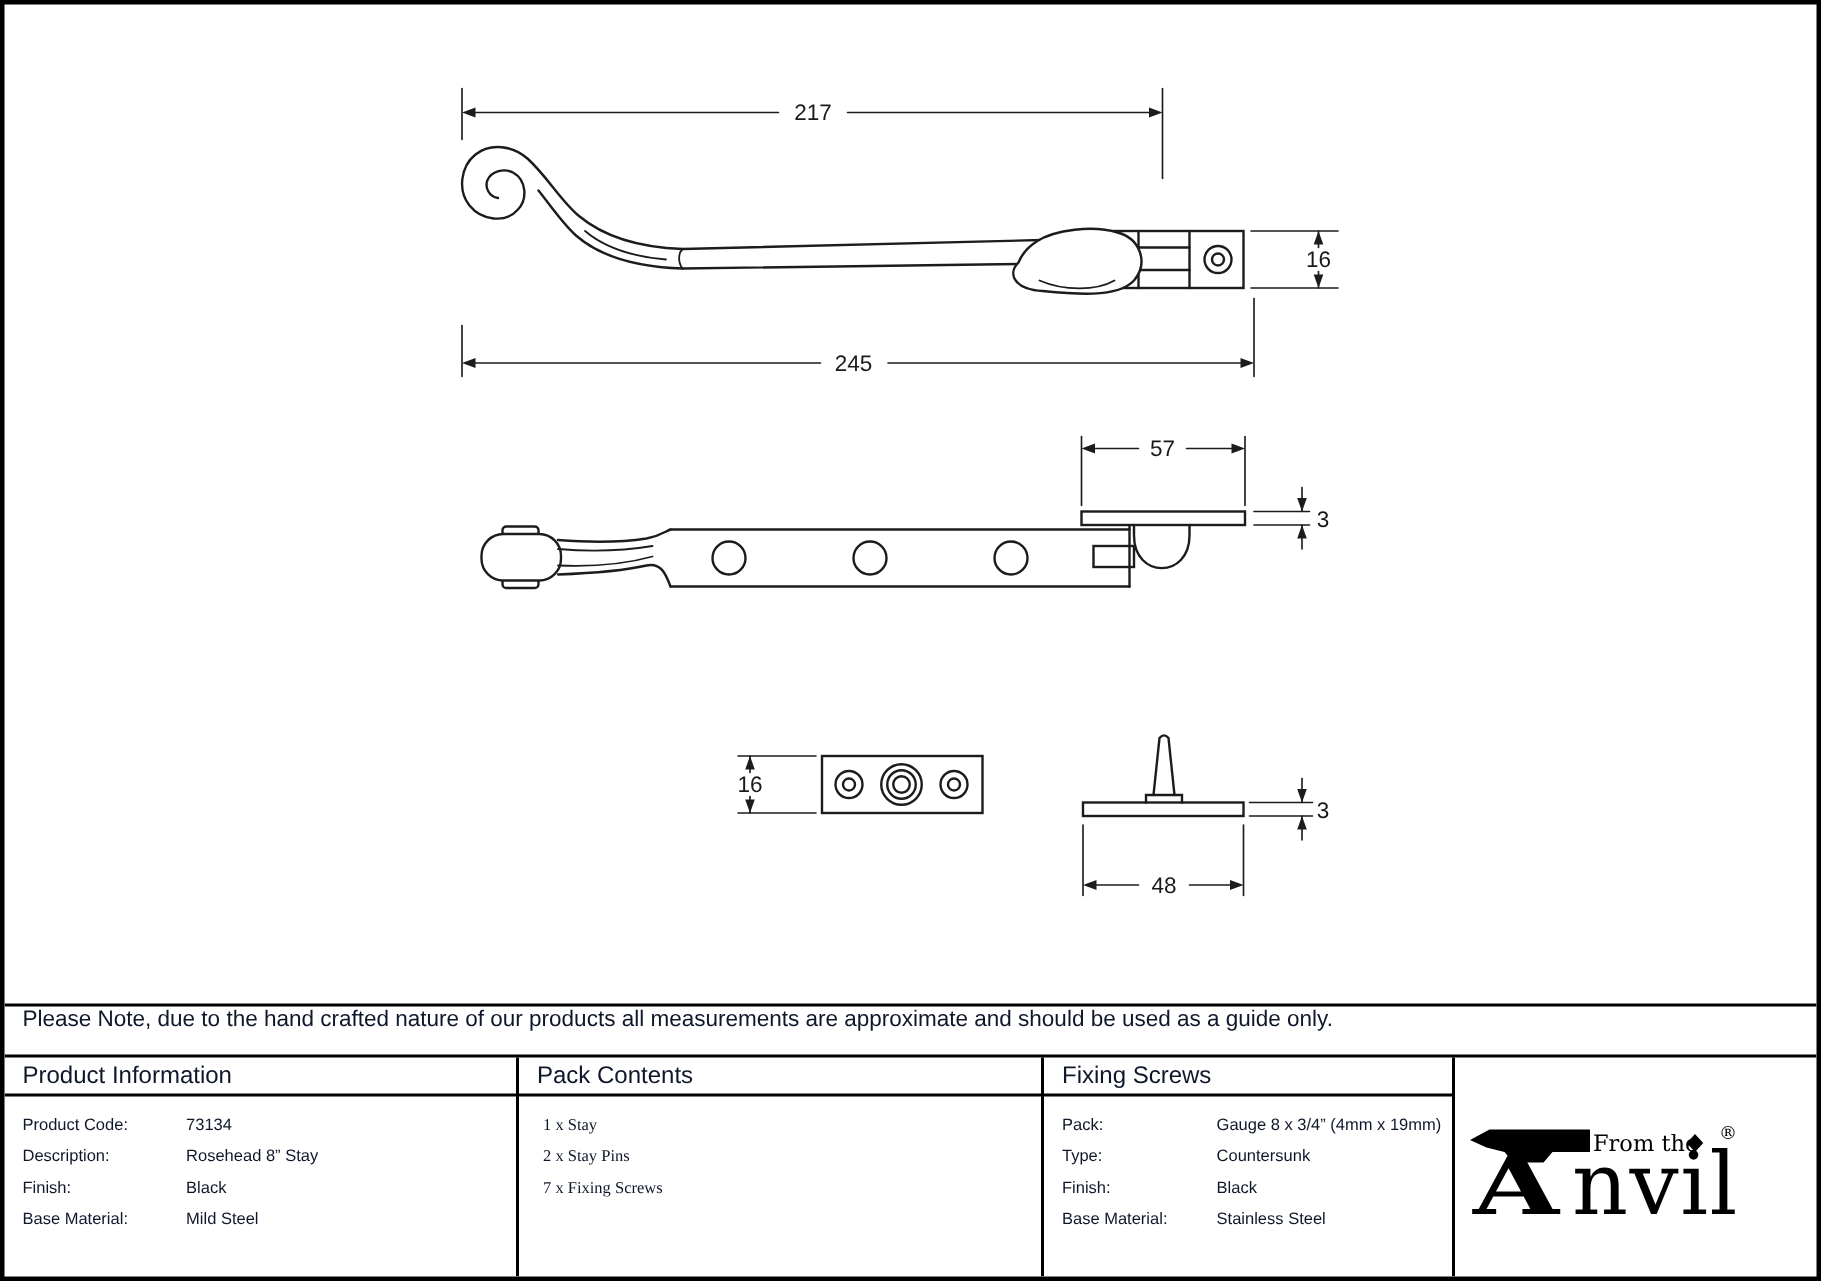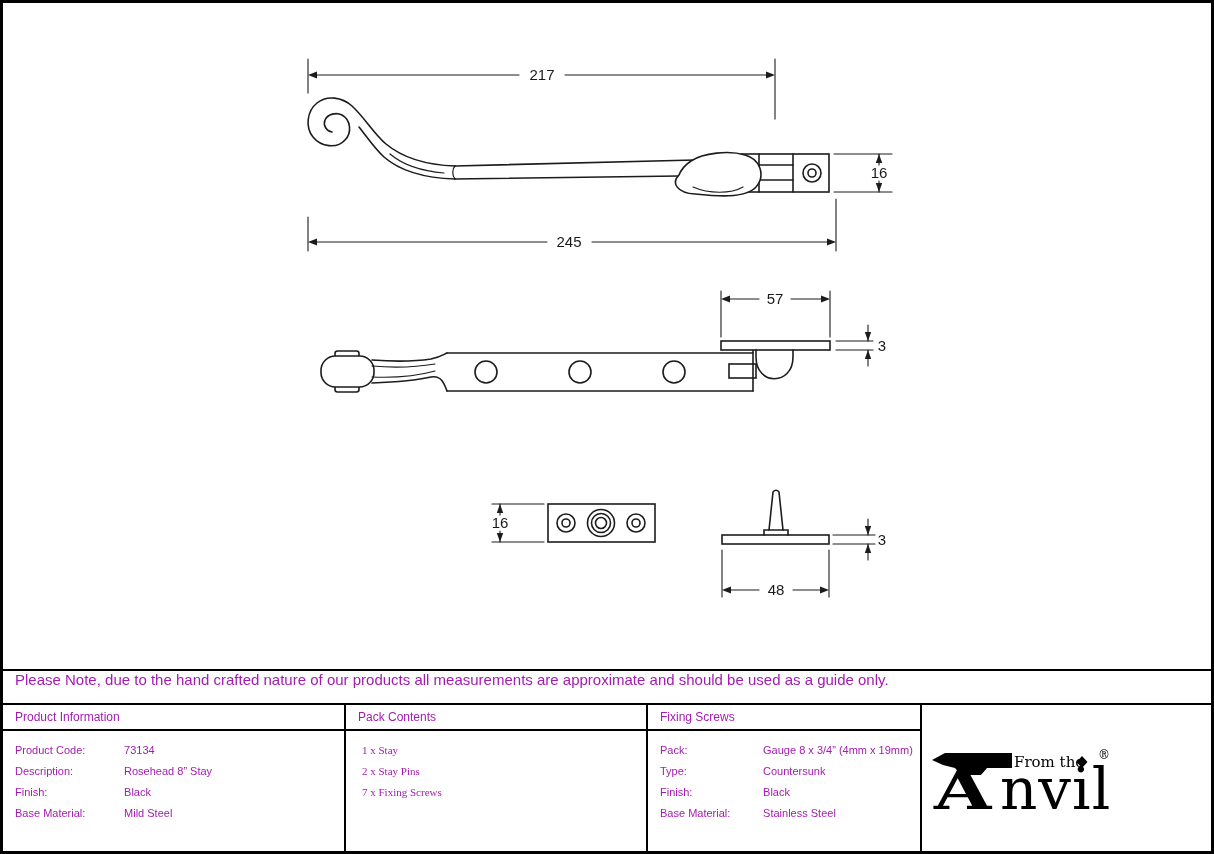--- a/index.html
+++ b/index.html
@@ -1,39 +1,39 @@
 <!DOCTYPE html>
 <html><head>
 <meta charset="utf-8">
 <style>
   html,body{margin:0;padding:0;background:#e8e8e8;}
   .sheet{
     position:relative; width:1214px; height:854px; margin:0 auto;
     background:#ffffff; border:3px solid #000; box-sizing:border-box;
-    font-family:"Liberation Sans", sans-serif; color:#a21caf; overflow:hidden;
+    font-family:"Liberation Sans", sans-serif; color:#0f172a; overflow:hidden;
   }
   .drawing-svg{position:absolute; left:0; top:0;}
   svg text{font-family:"Liberation Sans", sans-serif; font-size:15px; fill:#1a1a1a;}
   .note-box{
     position:absolute; left:0; right:0; top:666px; height:36px;
     border-top:2px solid #000; border-bottom:2px solid #000; box-sizing:border-box;
     display:flex; align-items:flex-start; padding-left:12px; font-size:15px;
   }
   .spec-table{
     position:absolute; left:0; right:0; top:702px; bottom:0;
     display:flex;
   }
   .col{box-sizing:border-box; position:relative;}
   .col.bordered{border-right:2px solid #000;}
   .col-product{width:343px;}
-  .col-pack{width:302px;}
+  .col-pack{width:350px;}
   .col-screws{width:274px;}
   .col-logo{flex:1;}
   .col-header{
-    height:26px; line-height:25px; padding-left:12px; font-size:12px;
+    height:26px; line-height:25px; padding-left:12px; font-size:16px;
     border-bottom:2px solid #000; box-sizing:border-box;
   }
   .col-body{padding:9px 0 0 12px; font-size:11px;}
   .kv-row{height:21px; line-height:21px; white-space:nowrap;}
   .kv-label{display:inline-block; width:106px;}
   .col-screws .kv-label{width:100px;}
   .col-pack .col-body{padding-left:16px;font-family:Liberation Serif, serif;}
   .logo-wrap{
     position:absolute; left:8px; top:40px; width:195px; height:90px;
   }

